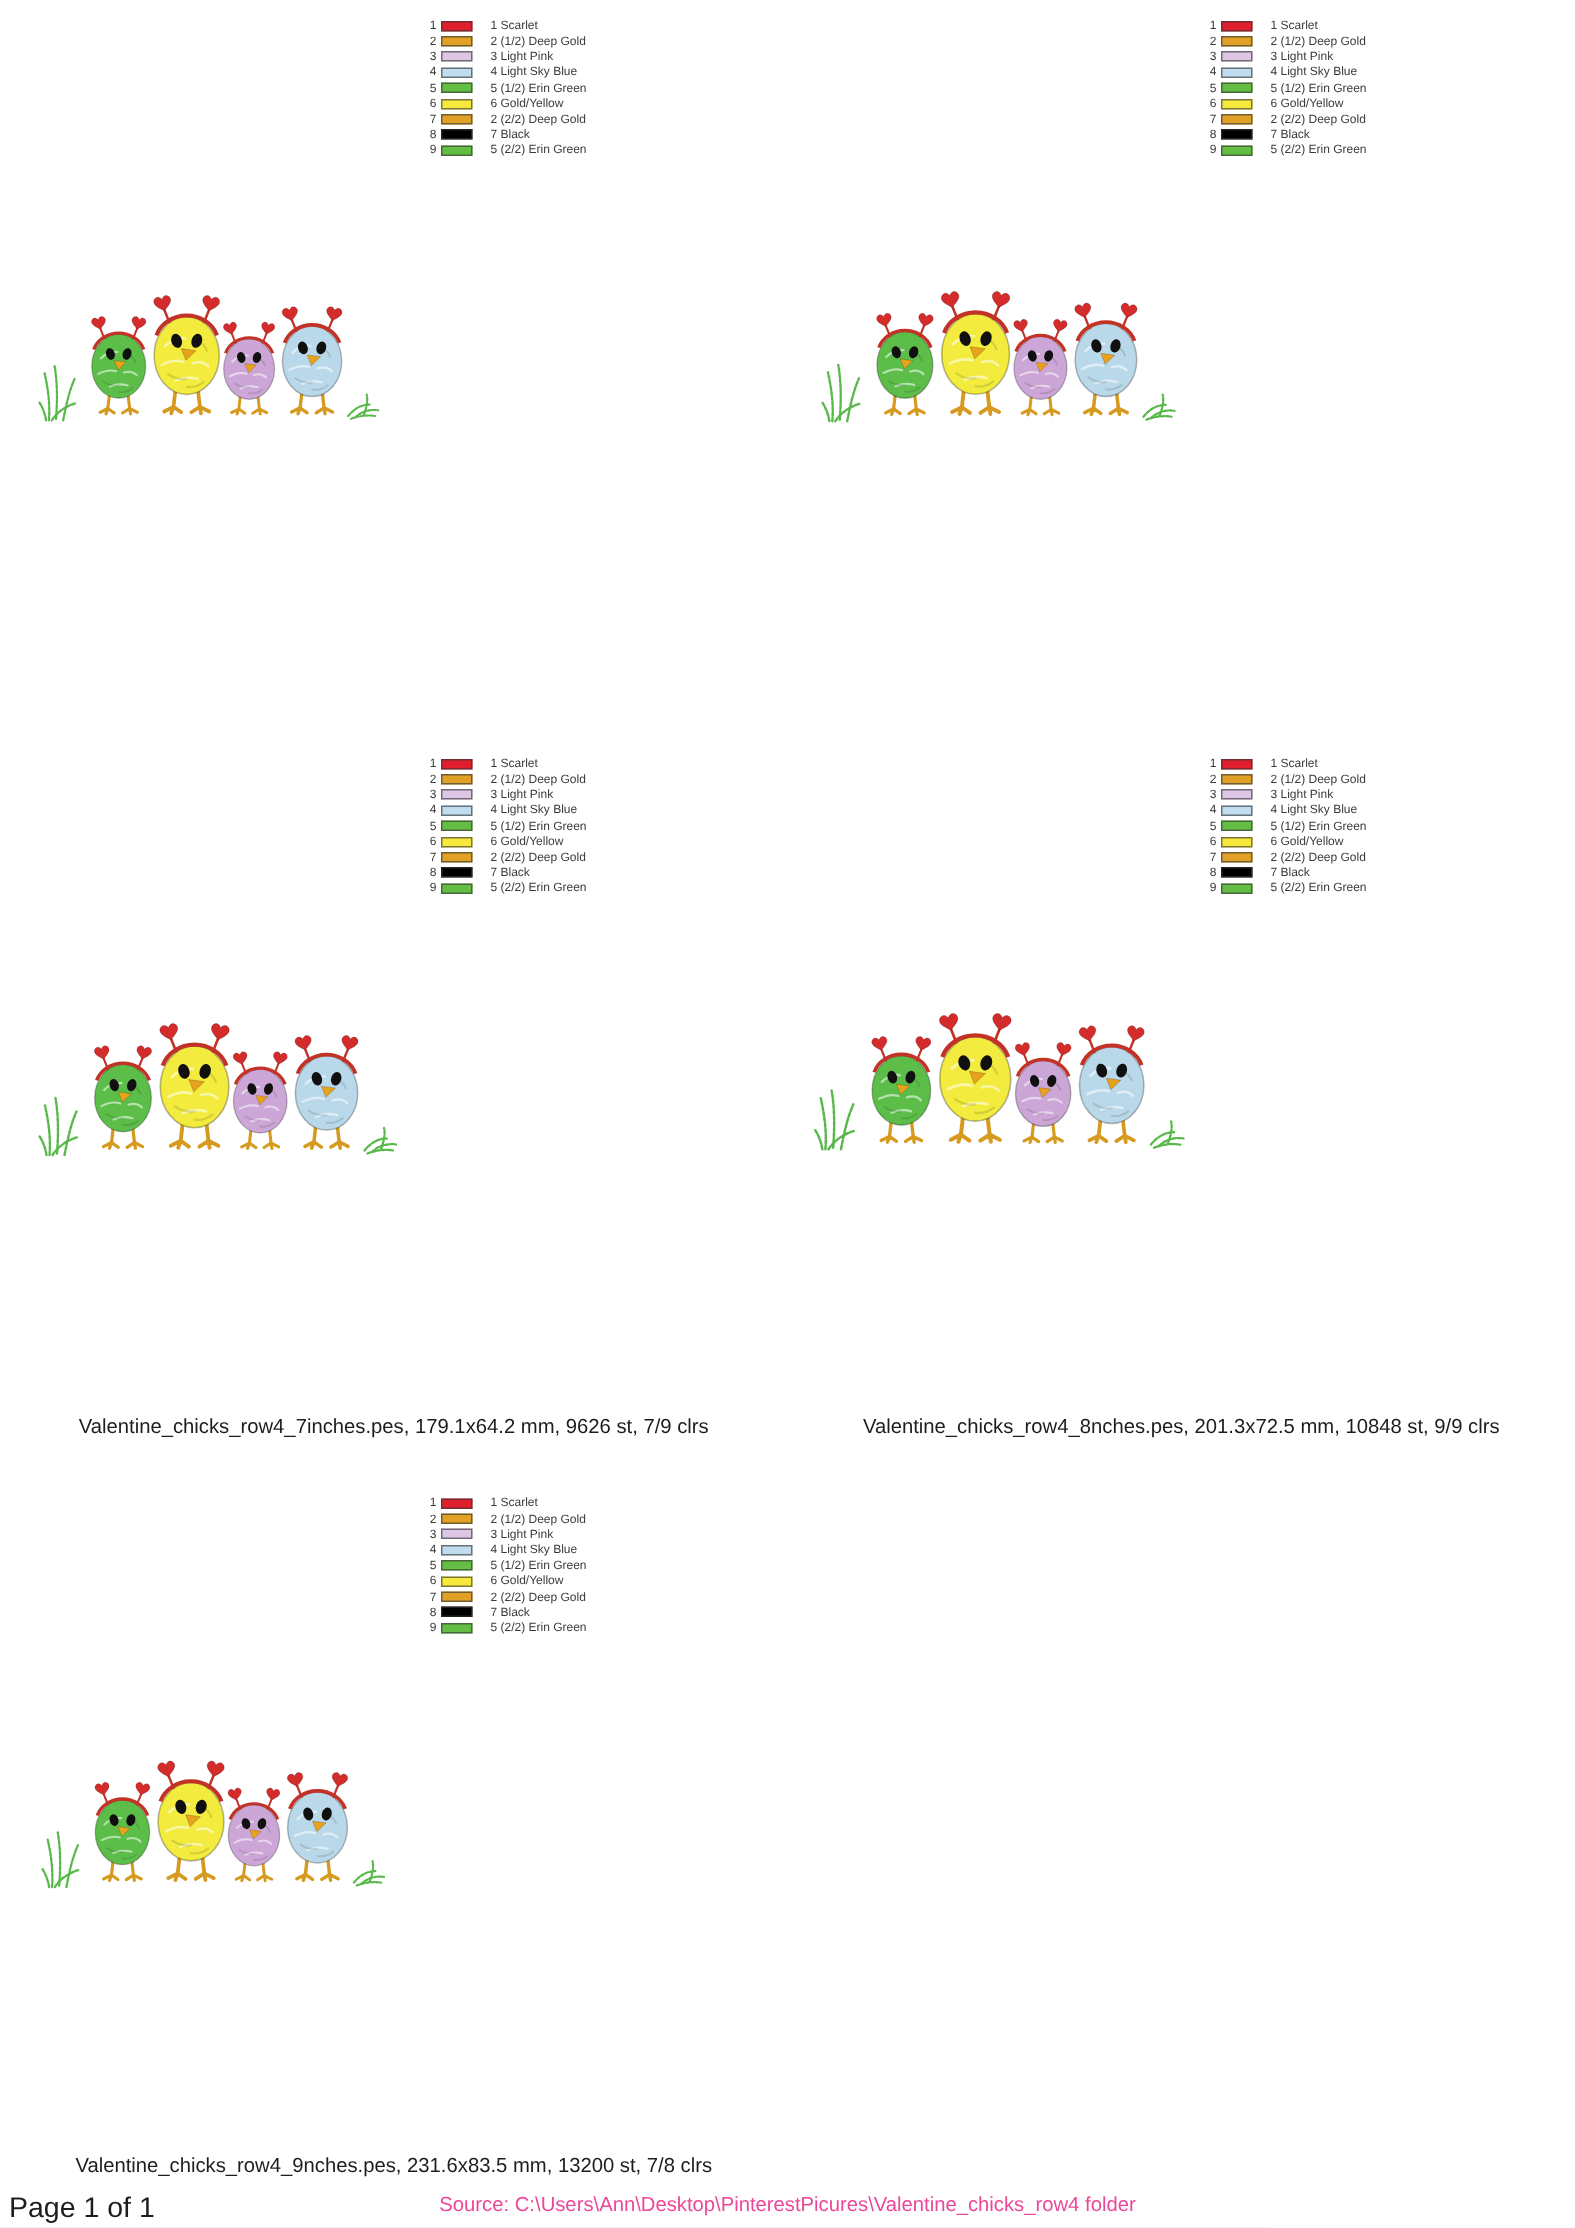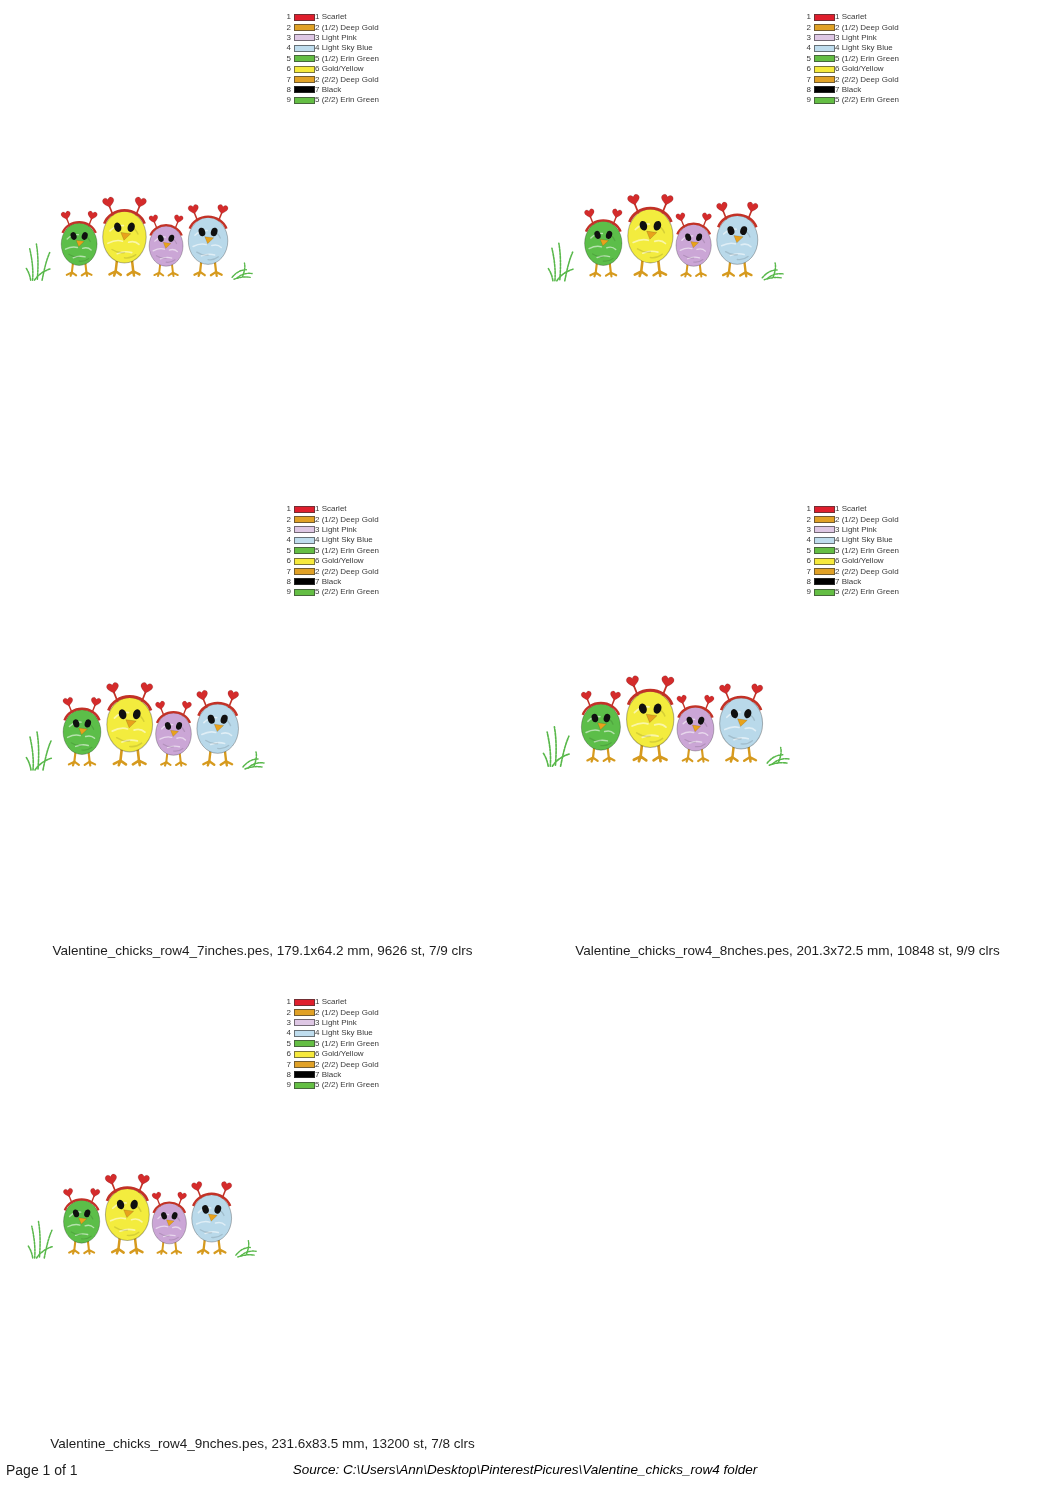--- a/index.html
+++ b/index.html
@@ -11,21 +11,21 @@
     overflow:hidden;
     font-family:"Liberation Sans", sans-serif;
     color:#2b2b2b;
   }
 
   
   .legend { position:absolute; }
   .legend-row { display:flex; align-items:center; height:10.4px; font-size:8px; line-height:10px; color:#3a3a3a; }
   .legend-row .num { width:8px; text-align:right; margin-right:3px; }
   .legend-row .swatch { width:21px; height:7px; box-sizing:border-box; border:1px solid rgba(55,55,55,0.65); }
-  .legend-row .lab { margin-left:0; white-space:nowrap; }
+  .legend-row .lab { margin-left:12px; white-space:nowrap; }
 
   .legend-1 { left:283px; top:12px; }
   .legend-2 { left:803px; top:12px; }
   .legend-3 { left:283px; top:504px; }
   .legend-4 { left:803px; top:504px; }
   .legend-5 { left:283px; top:997px; }
 
   
   .art { position:absolute; display:block; }
   .art-1 { left:25px;  top:189px;  width:228px; }
@@ -41,22 +41,22 @@
 
   
   .caption { position:absolute; width:525px; text-align:center; font-size:13.5px; color:#1d1d1d; white-space:nowrap; }
   .cap-1 { left:0px;   top:450px; }
   .cap-2 { left:525px; top:450px; }
   .cap-3 { left:0px;   top:943px; }
   .cap-4 { left:525px; top:943px; }
   .cap-5 { left:0px;   top:1436px; }
 
   
-  .footer-page   { position:absolute; left:6px; top:1462px; font-size:14px; color:#1d1d1d; }
-  .footer-source { position:absolute; left:0; width:1050px; top:1462px; text-align:center; font-size:13.5px; color:#000000;font-style:italic; }
+  .footer-page   { position:absolute; left:6px; top:1462px; font-size:19px; color:#1d1d1d; }
+  .footer-source { position:absolute; left:0; width:1050px; top:1462px; text-align:center; font-size:13.5px; color:#ec4899; }
 
   .defs-holder { position:absolute; width:0; height:0; overflow:hidden; }
 </style>
 </head>
 <body>
 
 <svg class="defs-holder" aria-hidden="true">
   <defs>
     <path id="heart" d="M0,4.2 C-0.9,3.2 -4.8,0.9 -4.8,-1.5 C-4.8,-3.3 -3.1,-4.4 -1.8,-4.0 C-0.9,-3.7 -0.3,-3.0 0,-2.3 C0.3,-3.0 0.9,-3.7 1.8,-4.0 C3.1,-4.4 4.8,-3.3 4.8,-1.5 C4.8,0.9 0.9,3.2 0,4.2 Z"></path>
 

